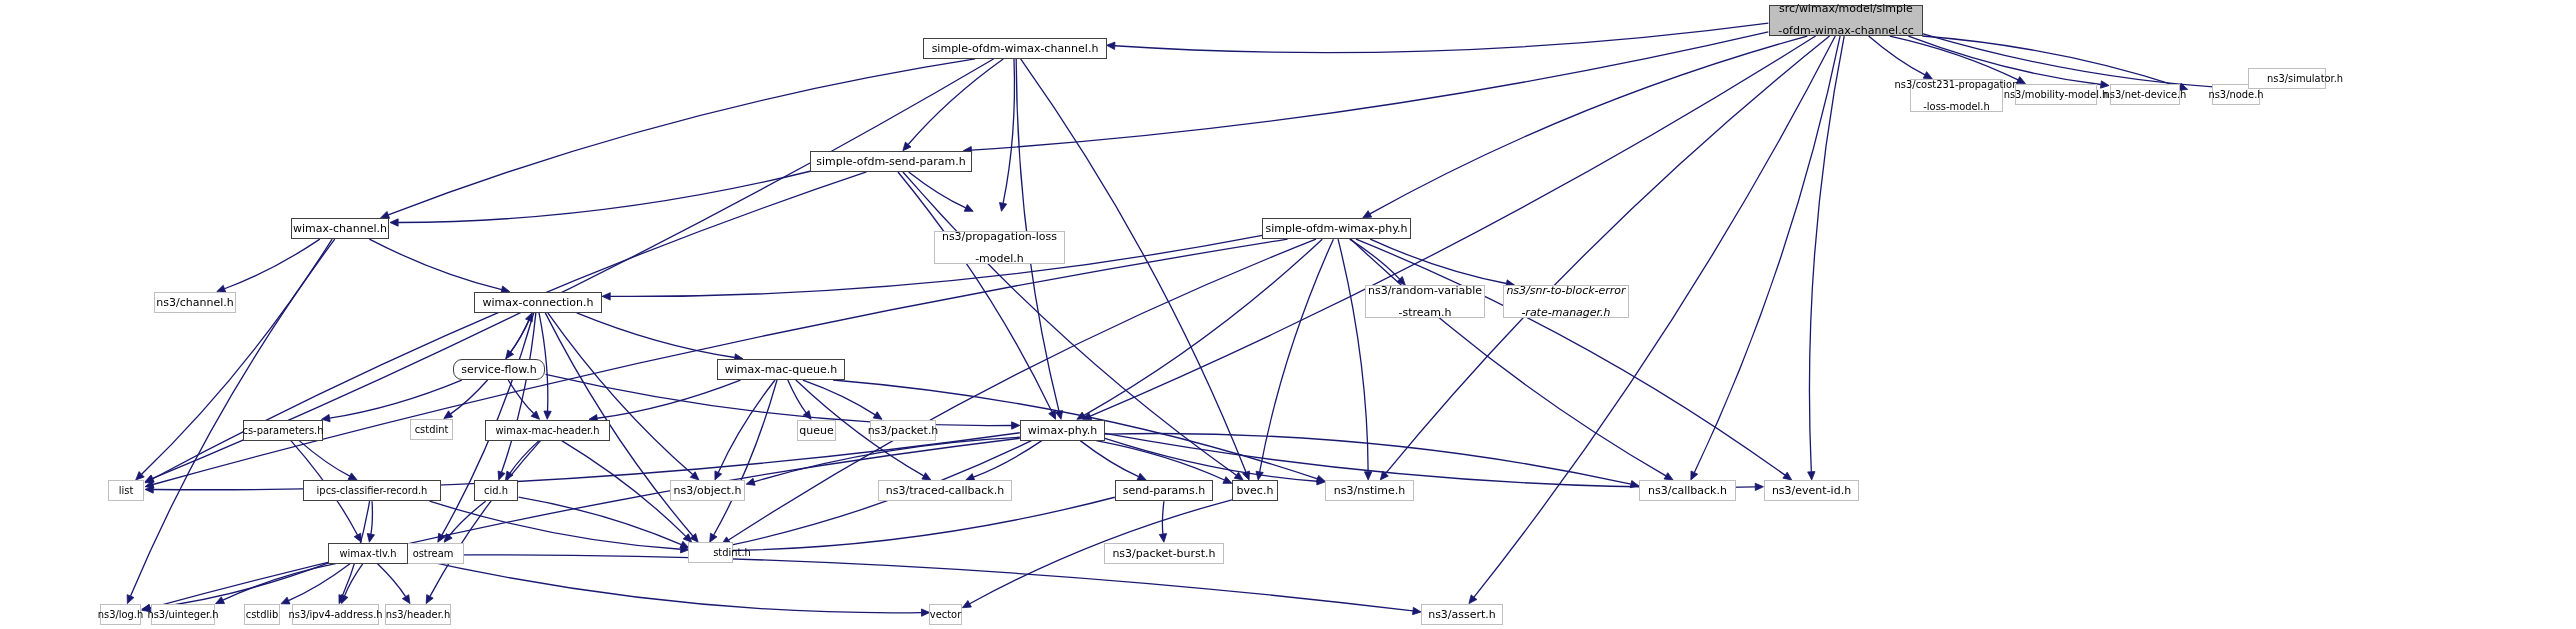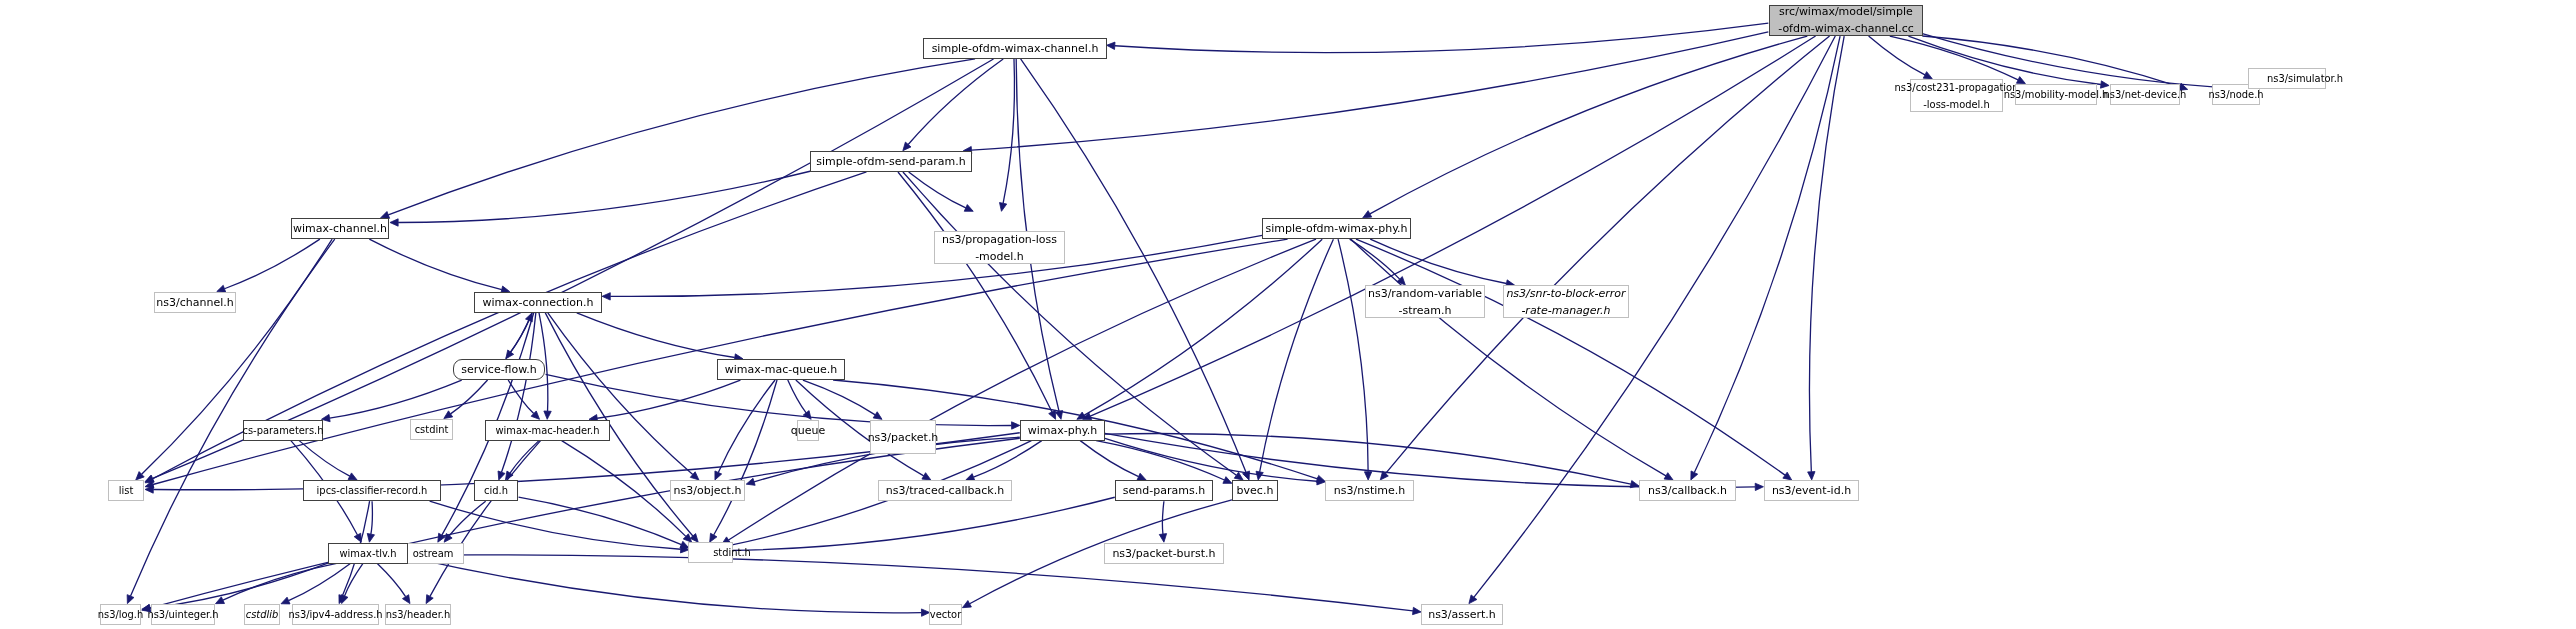--- a/index.html
+++ b/index.html
@@ -1,20 +1,20 @@
 <!DOCTYPE html>
 <html style="font-size:13px"><head>
 <meta charset="utf-8">
 <style>
   html, body { margin: 0; padding: 0; background: #ffffff; }
   body { width: 2576px; height: 629px; position: relative; overflow: hidden;
          font-family: "DejaVu Sans", sans-serif; }
   #graph { position: absolute; left: 0; top: 0; width: 2576px; height: 629px; }
   .node { position: absolute; box-sizing: border-box; display: flex; align-items: center;
-          justify-content: center; text-align: center; font-size: 11px; line-height: 17px;
+          justify-content: center; text-align: center; font-size: 11px; line-height: 22px;
           color: #000; background: #fff; white-space: pre; }
   .node.internal { border: 1.6px solid #404040; }
   .node.external { border: 1.6px solid #bfbfbf; }
   .node.root { border: 1.6px solid #404040; background: #bfbfbf; }
   .node.cond { font-stretch: condensed; }
   svg path.edge { fill: none; stroke: #191970; stroke-width: 1.6; }
   svg polygon.arrow { fill: #191970; stroke: #191970; stroke-width: 1; }
 </style>
 </head>
 <body>
@@ -215,39 +215,39 @@
       <div class="node external" style="left: 1365px; top: 285px; width: 120px; height: 33px;"><span>ns3/random-variable
 -stream.h</span></div>
       <div class="node external" style="left: 1503px; top: 285px; width: 126px; height: 33px; font-style: italic;"><span>ns3/snr-to-block-error
 -rate-manager.h</span></div>
       <div class="node internal" style="left: 474px; top: 292px; width: 128px; height: 21px;"><span>wimax-connection.h</span></div>
       <div class="node internal" style="left: 453px; top: 359px; width: 92px; height: 21px; border-radius: 9px;"><span>service-flow.h</span></div>
       <div class="node internal" style="left: 717px; top: 359px; width: 128px; height: 21px;"><span>wimax-mac-queue.h</span></div>
       <div class="node internal cond" style="left: 243px; top: 420px; width: 80px; height: 21px;"><span>cs-parameters.h</span></div>
       <div class="node external cond" style="left: 410px; top: 419px; width: 43px; height: 21px;"><span>cstdint</span></div>
       <div class="node internal cond" style="left: 485px; top: 420px; width: 125px; height: 21px;"><span>wimax-mac-header.h</span></div>
-      <div class="node external" style="left: 797px; top: 420px; width: 22px; height: 21px;"><span>queue</span></div>
-      <div class="node external" style="left: 870px; top: 420px; width: 66px; height: 34px;"><span>ns3/packet.h</span></div>
+      <div class="node external" style="left: 797px; top: 420px; width: 39px; height: 21px;"><span>queue</span></div>
+      <div class="node external" style="left: 870px; top: 420px; width: 66px; height: 21px;"><span>ns3/packet.h</span></div>
       <div class="node internal" style="left: 1020px; top: 420px; width: 85px; height: 21px;"><span>wimax-phy.h</span></div>
       <div class="node external cond" style="left: 108px; top: 480px; width: 36px; height: 21px;"><span>list</span></div>
       <div class="node internal cond" style="left: 303px; top: 480px; width: 138px; height: 21px;"><span>ipcs-classifier-record.h</span></div>
       <div class="node internal cond" style="left: 474px; top: 480px; width: 44px; height: 21px;"><span>cid.h</span></div>
       <div class="node external" style="left: 670px; top: 480px; width: 75px; height: 21px;"><span>ns3/object.h</span></div>
       <div class="node external" style="left: 878px; top: 480px; width: 134px; height: 21px;"><span>ns3/traced-callback.h</span></div>
       <div class="node internal" style="left: 1115px; top: 480px; width: 98px; height: 21px;"><span>send-params.h</span></div>
       <div class="node internal" style="left: 1232px; top: 480px; width: 46px; height: 21px;"><span>bvec.h</span></div>
       <div class="node external" style="left: 1325px; top: 480px; width: 89px; height: 21px;"><span>ns3/nstime.h</span></div>
       <div class="node external" style="left: 1639px; top: 480px; width: 97px; height: 21px;"><span>ns3/callback.h</span></div>
       <div class="node external" style="left: 1764px; top: 480px; width: 95px; height: 21px;"><span>ns3/event-id.h</span></div>
       <div class="node external cond" style="left: 402px; top: 543px; width: 62px; height: 21px;"><span>ostream</span></div>
       <div class="node internal cond" style="left: 328px; top: 543px; width: 80px; height: 21px;"><span>wimax-tlv.h</span></div>
       <div class="node external cond" style="left: 688px; top: 542px; width: 20px; height: 21px; padding-left: 43px;"><span>stdint.h</span></div>
       <div class="node external" style="left: 1104px; top: 543px; width: 120px; height: 21px;"><span>ns3/packet-burst.h</span></div>
       <div class="node external cond" style="left: 100px; top: 604px; width: 41px; height: 21px;"><span>ns3/log.h</span></div>
       <div class="node external cond" style="left: 151px; top: 604px; width: 64px; height: 21px;"><span>ns3/uinteger.h</span></div>
-      <div class="node external cond" style="left: 244px; top: 604px; width: 36px; height: 21px; font-style: italic;"><span>cstdlib</span></div>
+      <div class="node external cond" style="left: 244px; top: 604px; width: 36px; height: 21px;"><span>cstdlib</span></div>
       <div class="node external cond" style="left: 292px; top: 604px; width: 87px; height: 21px;"><span>ns3/ipv4-address.h</span></div>
       <div class="node external cond" style="left: 385px; top: 604px; width: 66px; height: 21px;"><span>ns3/header.h</span></div>
       <div class="node external cond" style="left: 929px; top: 604px; width: 33px; height: 21px;"><span>vector</span></div>
       <div class="node external" style="left: 1421px; top: 604px; width: 82px; height: 21px;"><span>ns3/assert.h</span></div>
     </div>
 </div>
 
 
 </body></html>

